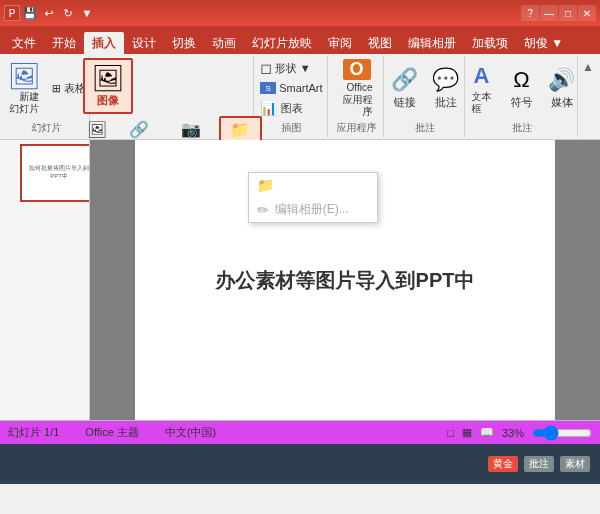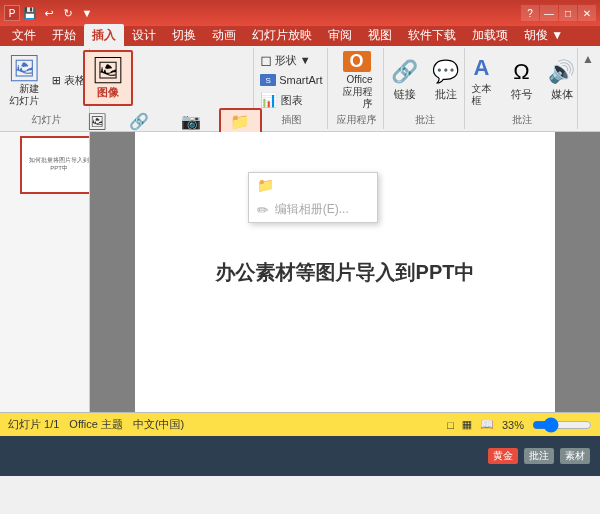--- a/index.html
+++ b/index.html
@@ -20,21 +20,21 @@
     .title-bar-controls { display: flex; gap: 1px; }
     .title-bar-btn { width: 18px; height: 16px; background: rgba(255,255,255,0.15); border: none; color: white; font-size: 10px; cursor: pointer; display: flex; align-items: center; justify-content: center; }
     .title-center { font-size: 12px; color: white; }
 
     
     .quick-access { display: flex; align-items: center; gap: 3px; }
     .qa-btn { width: 16px; height: 16px; color: white; font-size: 11px; display: flex; align-items: center; justify-content: center; cursor: pointer; }
 
     
     .ribbon-tabs {
-      height: 20px;
+      height: 28px;
       background: #c0392b;
       display: flex;
       align-items: flex-end;
       padding-left: 4px;
     }
     .ribbon-tab {
       padding: 3px 8px;
       font-size: 12px;
       color: white;
       cursor: pointer;
@@ -150,27 +150,27 @@
       background: white;
       position: relative;
       display: flex;
       align-items: center;
       justify-content: center;
     }
 
     
     .status-bar {
       height: 24px;
-      background: #fde047;
+      background: #d946ef;
       display: flex;
       align-items: center;
       padding: 2px 8px;
       font-size: 11px;
       color: #333;
-      gap: 10px;
+      gap: 26px;
       border-top: 1px solid #bbb;
     }
     .status-right { margin-left: auto; display: flex; align-items: center; gap: 8px; }
 
     
     .footer-banner {
       height: 40px;
       background: #2c3e50;
       display: flex;
       align-items: center;
@@ -234,21 +234,21 @@
 <div class="ribbon-tabs">
   <div class="ribbon-tab">文件</div>
   <div class="ribbon-tab">开始</div>
   <div class="ribbon-tab active">插入</div>
   <div class="ribbon-tab">设计</div>
   <div class="ribbon-tab">切换</div>
   <div class="ribbon-tab">动画</div>
   <div class="ribbon-tab">幻灯片放映</div>
   <div class="ribbon-tab">审阅</div>
   <div class="ribbon-tab">视图</div>
-  <div class="ribbon-tab">软件下载</div>
+  <div class="ribbon-tab">编辑相册</div>
   <div class="ribbon-tab">加载项</div>
   <div class="ribbon-tab">胡俊 ▼</div>
 </div>
 
 <div class="ribbon">
 
   <div class="ribbon-group">
     <div class="ribbon-group-content">
       <div class="ribbon-btn-large">
         <div style="font-size:26px;line-height:1;color:#4472C4">🖼</div>

